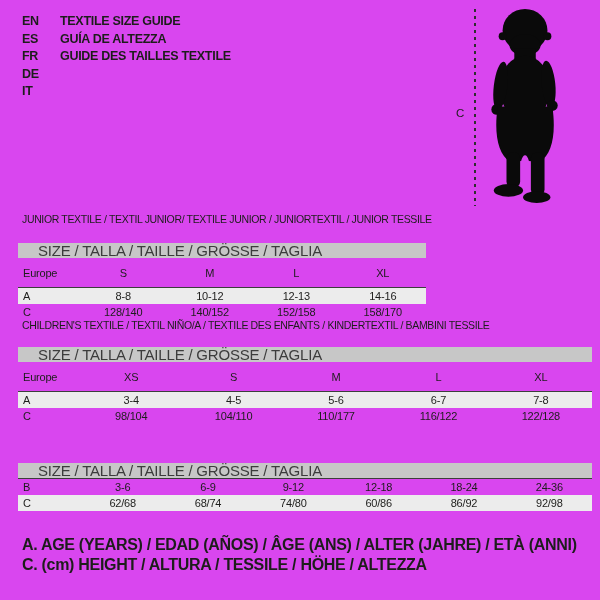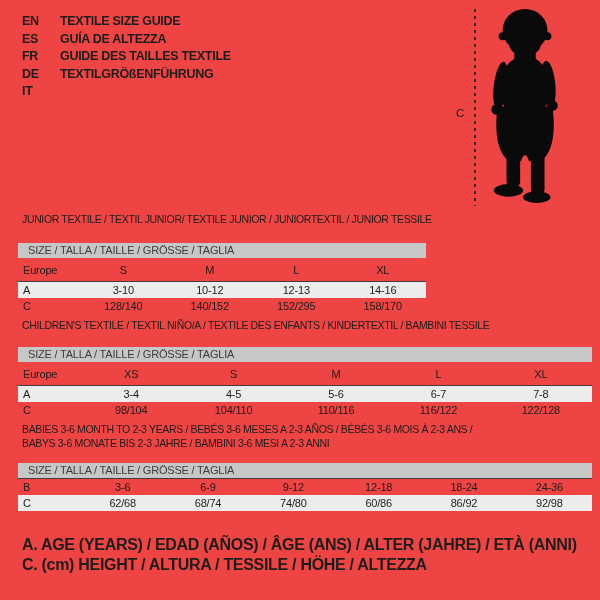--- a/index.html
+++ b/index.html
@@ -1,17 +1,17 @@
 <!DOCTYPE html>
 <html style="--header-bar: #c7c7c7; --row-stripe: #ececec; --rule: #3d3d3d; --text: #1d1d1b;"><head>
 <meta charset="utf-8">
 <style>
   html,body { margin:0; padding:0; background:#fff; }
   .canvas {
-    position:relative; width:600px; height:600px; background:#ef4444;
+    position:relative; width:600px; height:600px; background:#d946ef;
     font-family:"Liberation Sans", sans-serif; color:var(--text,#1d1d1b);
     overflow:hidden;
   }
   
   .lang-block { position:absolute; left:22px; top:13px; }
   .lang-row { display:flex; font-weight:bold; font-size:12.5px; line-height:17.6px; letter-spacing:-0.3px; }
   .lang-code { width:38px; }
   
   .measure-line {
     position:absolute; left:474px; top:9px; width:2px; height:197px;
@@ -24,24 +24,24 @@
   .t1-title { top:213px; }
   .t2-title { top:319px; }
   .t3-title { top:423px; width:486px; }
   
   .tbl { position:absolute; left:18px; }
   .t1 { top:243px; width:408px; }
   .t2 { top:347px; width:574px; }
   .t3 { top:463px; width:574px; }
   .size-bar {
     background:var(--header-bar,#c7c7c7); height:15px; line-height:15px;
-    padding-left:10px; font-size:11px; color:#3c3c3c; letter-spacing:-0.2px;
+    padding-left:20px; font-size:15px; color:#3c3c3c; letter-spacing:-0.2px;
   }
   .row { display:flex; align-items:center; font-size:11px; height:16px; letter-spacing:-0.2px; }
-  .head-row { height:23px; }
+  .head-row { height:29px; }
   .ruled { border-top:1px solid var(--rule,#3d3d3d); }
   .stripe { background:var(--row-stripe,#ececec); }
   .lbl { width:62px; padding-left:5px; text-align:left; box-sizing:border-box; }
   .cell { flex:1; text-align:center; }
   
   .footnotes { position:absolute; left:22px; top:535px; font-weight:bold; font-size:16px; line-height:20px; letter-spacing:-0.3px; }
 </style>
 </head>
 <body>
 
@@ -55,21 +55,20 @@
     <div class="lang-row">
       <span class="lang-code">ES</span>
       <span class="lang-title">GUÍA DE ALTEZZA</span>
     </div>
     <div class="lang-row">
       <span class="lang-code">FR</span>
       <span class="lang-title">GUIDE DES TAILLES TEXTILE</span>
     </div>
     <div class="lang-row">
       <span class="lang-code">DE</span>
-      <span class="lang-title">TEXTILGRÖßENFÜHRUNG</span>
     </div>
     <div class="lang-row">
       <span class="lang-code">IT</span>
     </div>
   </div>
 
   <div class="measure-line"></div>
   <div class="figure-label">C</div>
   <svg class="baby" width="88" height="200" viewBox="0 0 90 205" aria-hidden="true">
     <g fill="#0a0a0a">
@@ -96,30 +95,30 @@
     <div class="size-bar">SIZE / TALLA / TAILLE / GRÖSSE / TAGLIA</div>
     <div class="row head-row">
       <span class="lbl">Europe</span>
       <span class="cell">S</span>
       <span class="cell">M</span>
       <span class="cell">L</span>
       <span class="cell">XL</span>
     </div>
     <div class="row ruled stripe">
       <span class="lbl">A</span>
-      <span class="cell">3-10</span>
+      <span class="cell">8-8</span>
       <span class="cell">10-12</span>
       <span class="cell">12-13</span>
       <span class="cell">14-16</span>
     </div>
     <div class="row">
       <span class="lbl">C</span>
       <span class="cell">128/140</span>
       <span class="cell">140/152</span>
-      <span class="cell">152/295</span>
+      <span class="cell">152/158</span>
       <span class="cell">158/170</span>
     </div>
   </div>
 
   <div class="tbl-title t2-title">CHILDREN'S TEXTILE / TEXTIL NIÑO/A / TEXTILE DES ENFANTS / KINDERTEXTIL / BAMBINI TESSILE</div>
   <div class="tbl t2">
     <div class="size-bar">SIZE / TALLA / TAILLE / GRÖSSE / TAGLIA</div>
     <div class="row head-row">
       <span class="lbl">Europe</span>
       <span class="cell">XS</span>
@@ -133,30 +132,26 @@
       <span class="cell">3-4</span>
       <span class="cell">4-5</span>
       <span class="cell">5-6</span>
       <span class="cell">6-7</span>
       <span class="cell">7-8</span>
     </div>
     <div class="row">
       <span class="lbl">C</span>
       <span class="cell">98/104</span>
       <span class="cell">104/110</span>
-      <span class="cell">110/116</span>
+      <span class="cell">110/177</span>
       <span class="cell">116/122</span>
       <span class="cell">122/128</span>
     </div>
   </div>
 
-  <div class="tbl-title t3-title">
-    <div>BABIES 3-6 MONTH TO 2-3 YEARS / BEBÉS 3-6 MESES A 2-3 AÑOS / BÉBÉS 3-6 MOIS À 2-3 ANS /</div>
-    <div>BABYS 3-6 MONATE BIS 2-3 JAHRE / BAMBINI 3-6 MESI A 2-3 ANNI</div>
-  </div>
   <div class="tbl t3">
     <div class="size-bar">SIZE / TALLA / TAILLE / GRÖSSE / TAGLIA</div>
     <div class="row ruled">
       <span class="lbl">B</span>
       <span class="cell">3-6</span>
       <span class="cell">6-9</span>
       <span class="cell">9-12</span>
       <span class="cell">12-18</span>
       <span class="cell">18-24</span>
       <span class="cell">24-36</span>

